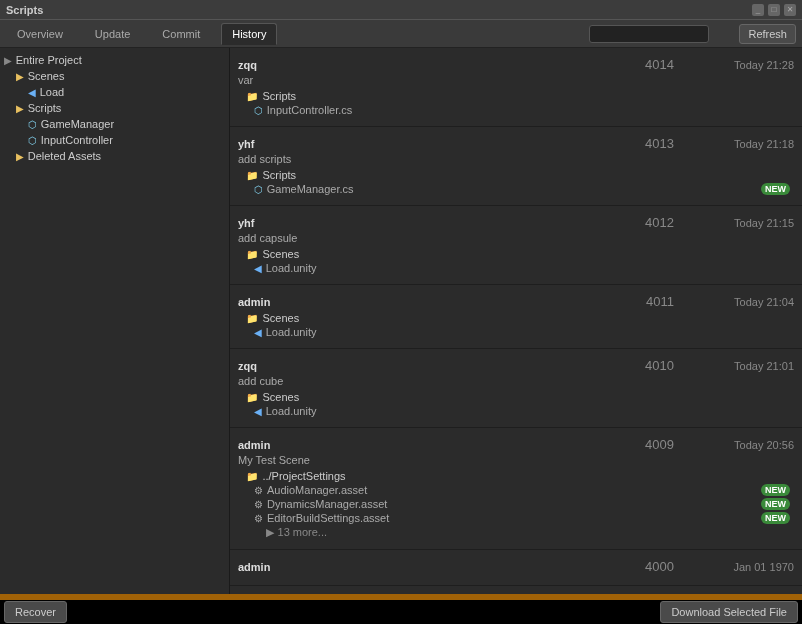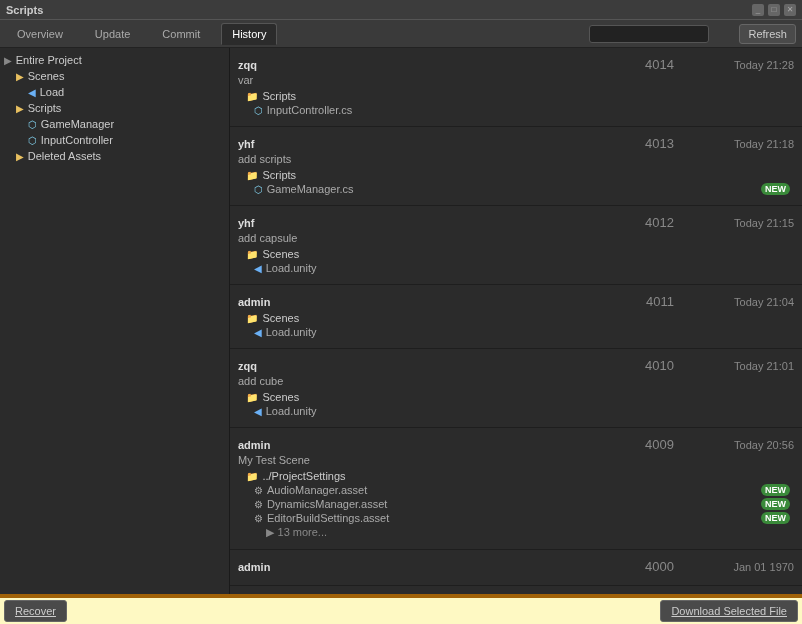--- a/index.html
+++ b/index.html
@@ -196,28 +196,27 @@
       color: #cccccc;
     }
     .more-text {
       padding: 1px 4px 1px 28px;
       font-size: 11px;
       color: #888888;
     }
     
     .bottom-bar {
       height: 30px;
-      background: #fef9c3;
-      border-top: 4px solid #a16207;
+      background: #000000;
+      border-top: 6px solid #a16207;
       display: flex;
       align-items: center;
       padding: 0 4px;
       gap: 4px;
       flex-shrink: 0;
-      text-decoration: underline;
     }
     .bottom-btn {
       background: #4a4a4a;
       border: 1px solid #666;
       color: #cccccc;
       padding: 3px 10px;
       font-size: 11px;
       border-radius: 3px;
       cursor: pointer;
       height: 22px;

